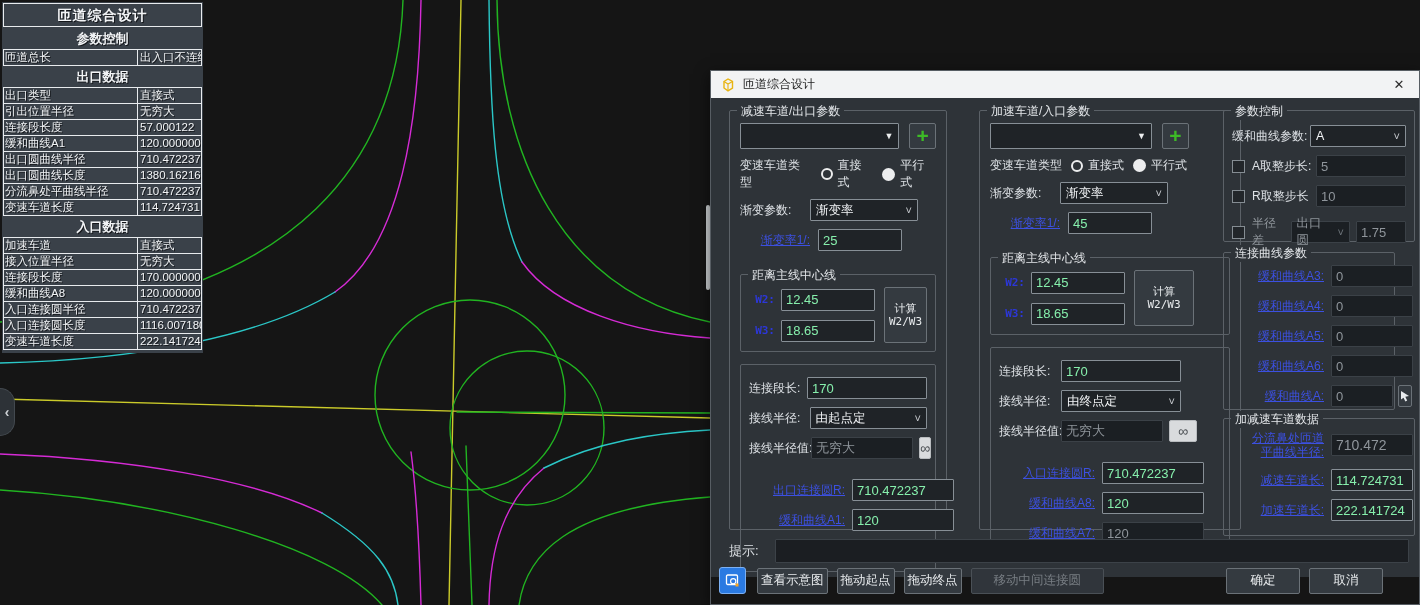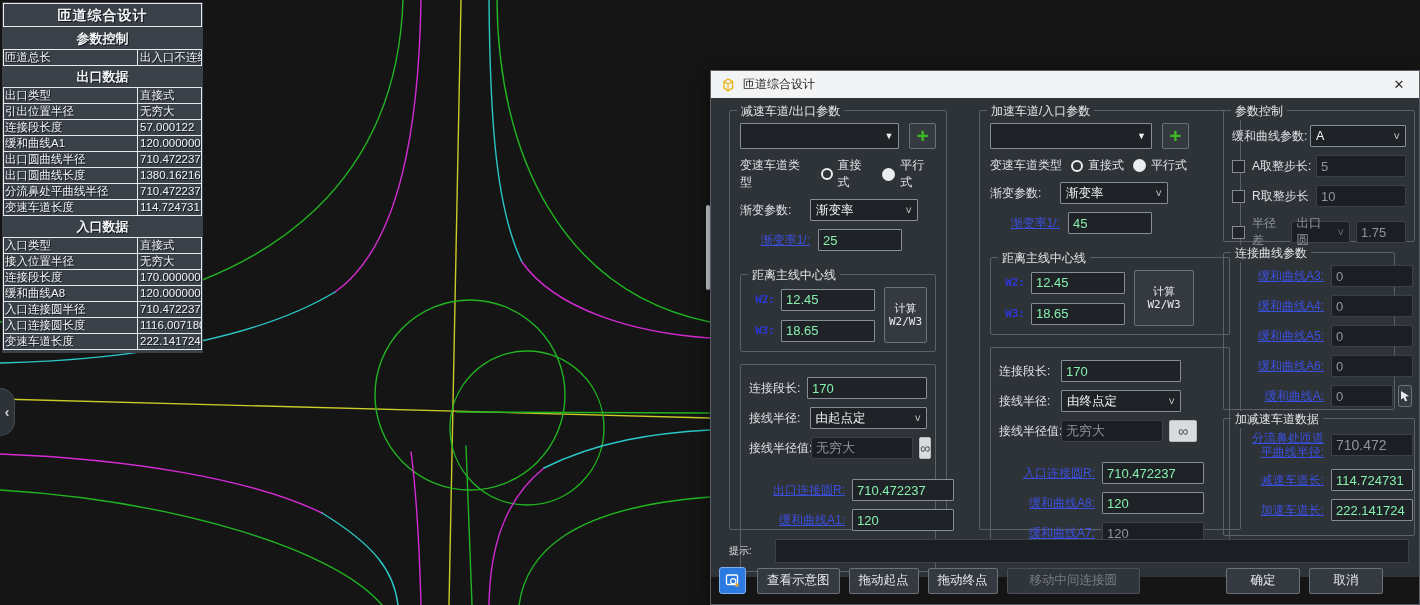--- a/index.html
+++ b/index.html
@@ -101,26 +101,26 @@
   .pick-btn{width:24px;height:22px;margin-left:5px}
 
   .dist-group{margin-top:15px;padding:12px 8px 8px;display:flex;align-items:center}
   .box2{margin-top:12px;padding:12px 8px 10px;flex:1}
 
   .flab{width:62px;white-space:nowrap}
   .llab{flex:0 0 96px;text-align:right;margin-right:7px}
   .rlab{flex:0 0 92px;text-align:right;margin-right:7px;white-space:nowrap}
 
   .prompt-row{position:absolute;left:18px;top:441px;right:10px;display:flex;align-items:center}
-  .prompt-row .plab{width:46px;font-size:10px}
+  .prompt-row .plab{width:46px;font-size:13px}
   .prompt-inp{flex:1;height:20px;background:#1b1e22;border:1px solid #3c4248;border-radius:1px}
 
   .btn-row{position:absolute;left:8px;top:469px;right:36px;display:flex;align-items:center}
   .icon-btn{width:25px;height:25px;background:#2a7ae2;border:1px solid #7cb0f3;border-radius:3px;margin-right:11px;display:flex;align-items:center;justify-content:center}
-  .fbtn{height:26px;padding:0 9px;margin-right:9px}
+  .fbtn{height:26px;padding:0 3px;margin-right:9px}
   .spacer{flex:1}
   .ok-btn,.cancel-btn{width:74px;height:26px;margin-left:9px;margin-right:0}
 
   .pcol{display:flex;flex-direction:column}
   .indent{margin-left:14px}
 </style>
 </head>
 <body>
 
 <svg id="cad-svg" width="710" height="605" viewBox="0 0 710 605">
@@ -201,21 +201,21 @@
           <div class="ot-c2">710.472237</div>
         </div>
         <div class="ot-row">
           <div class="ot-c1">变速车道长度</div>
           <div class="ot-c2">114.724731</div>
         </div>
       </div>
       <div class="ot-header">入口数据</div>
       <div class="ot-grid">
         <div class="ot-row">
-          <div class="ot-c1">入口类型</div>
+          <div class="ot-c1">加速车道</div>
           <div class="ot-c2">直接式</div>
         </div>
         <div class="ot-row">
           <div class="ot-c1">接入位置半径</div>
           <div class="ot-c2">无穷大</div>
         </div>
         <div class="ot-row">
           <div class="ot-c1">连接段长度</div>
           <div class="ot-c2">170.000000</div>
         </div>

